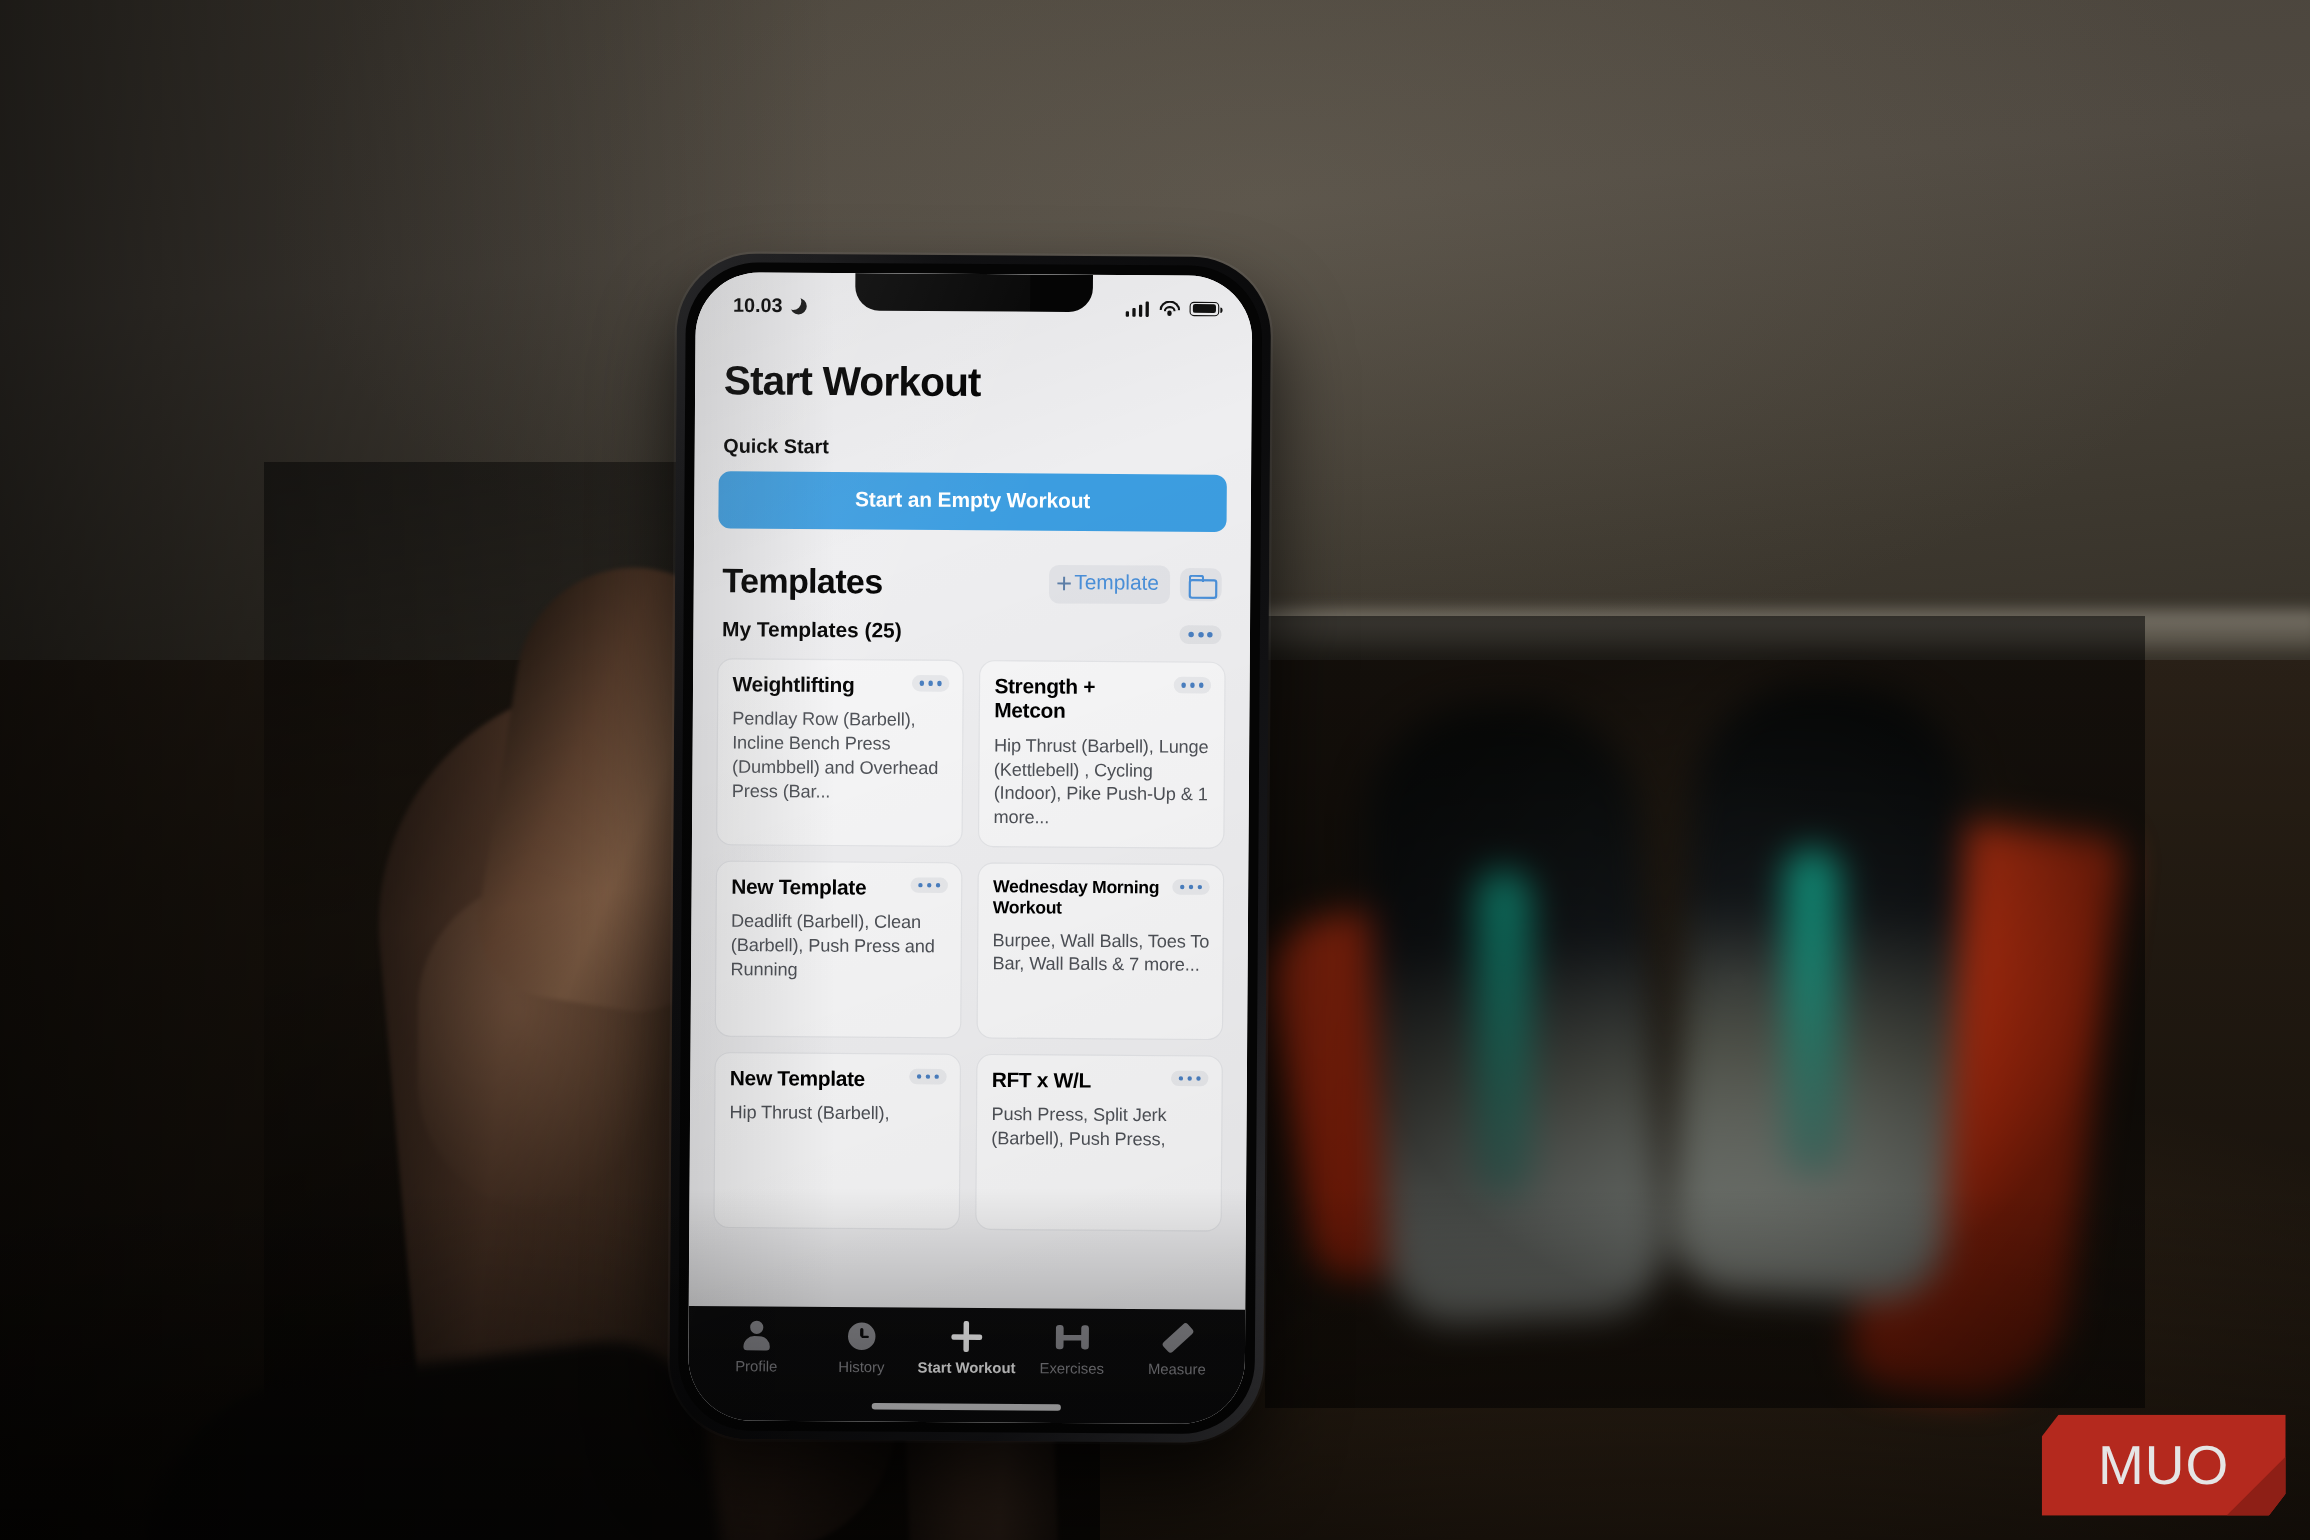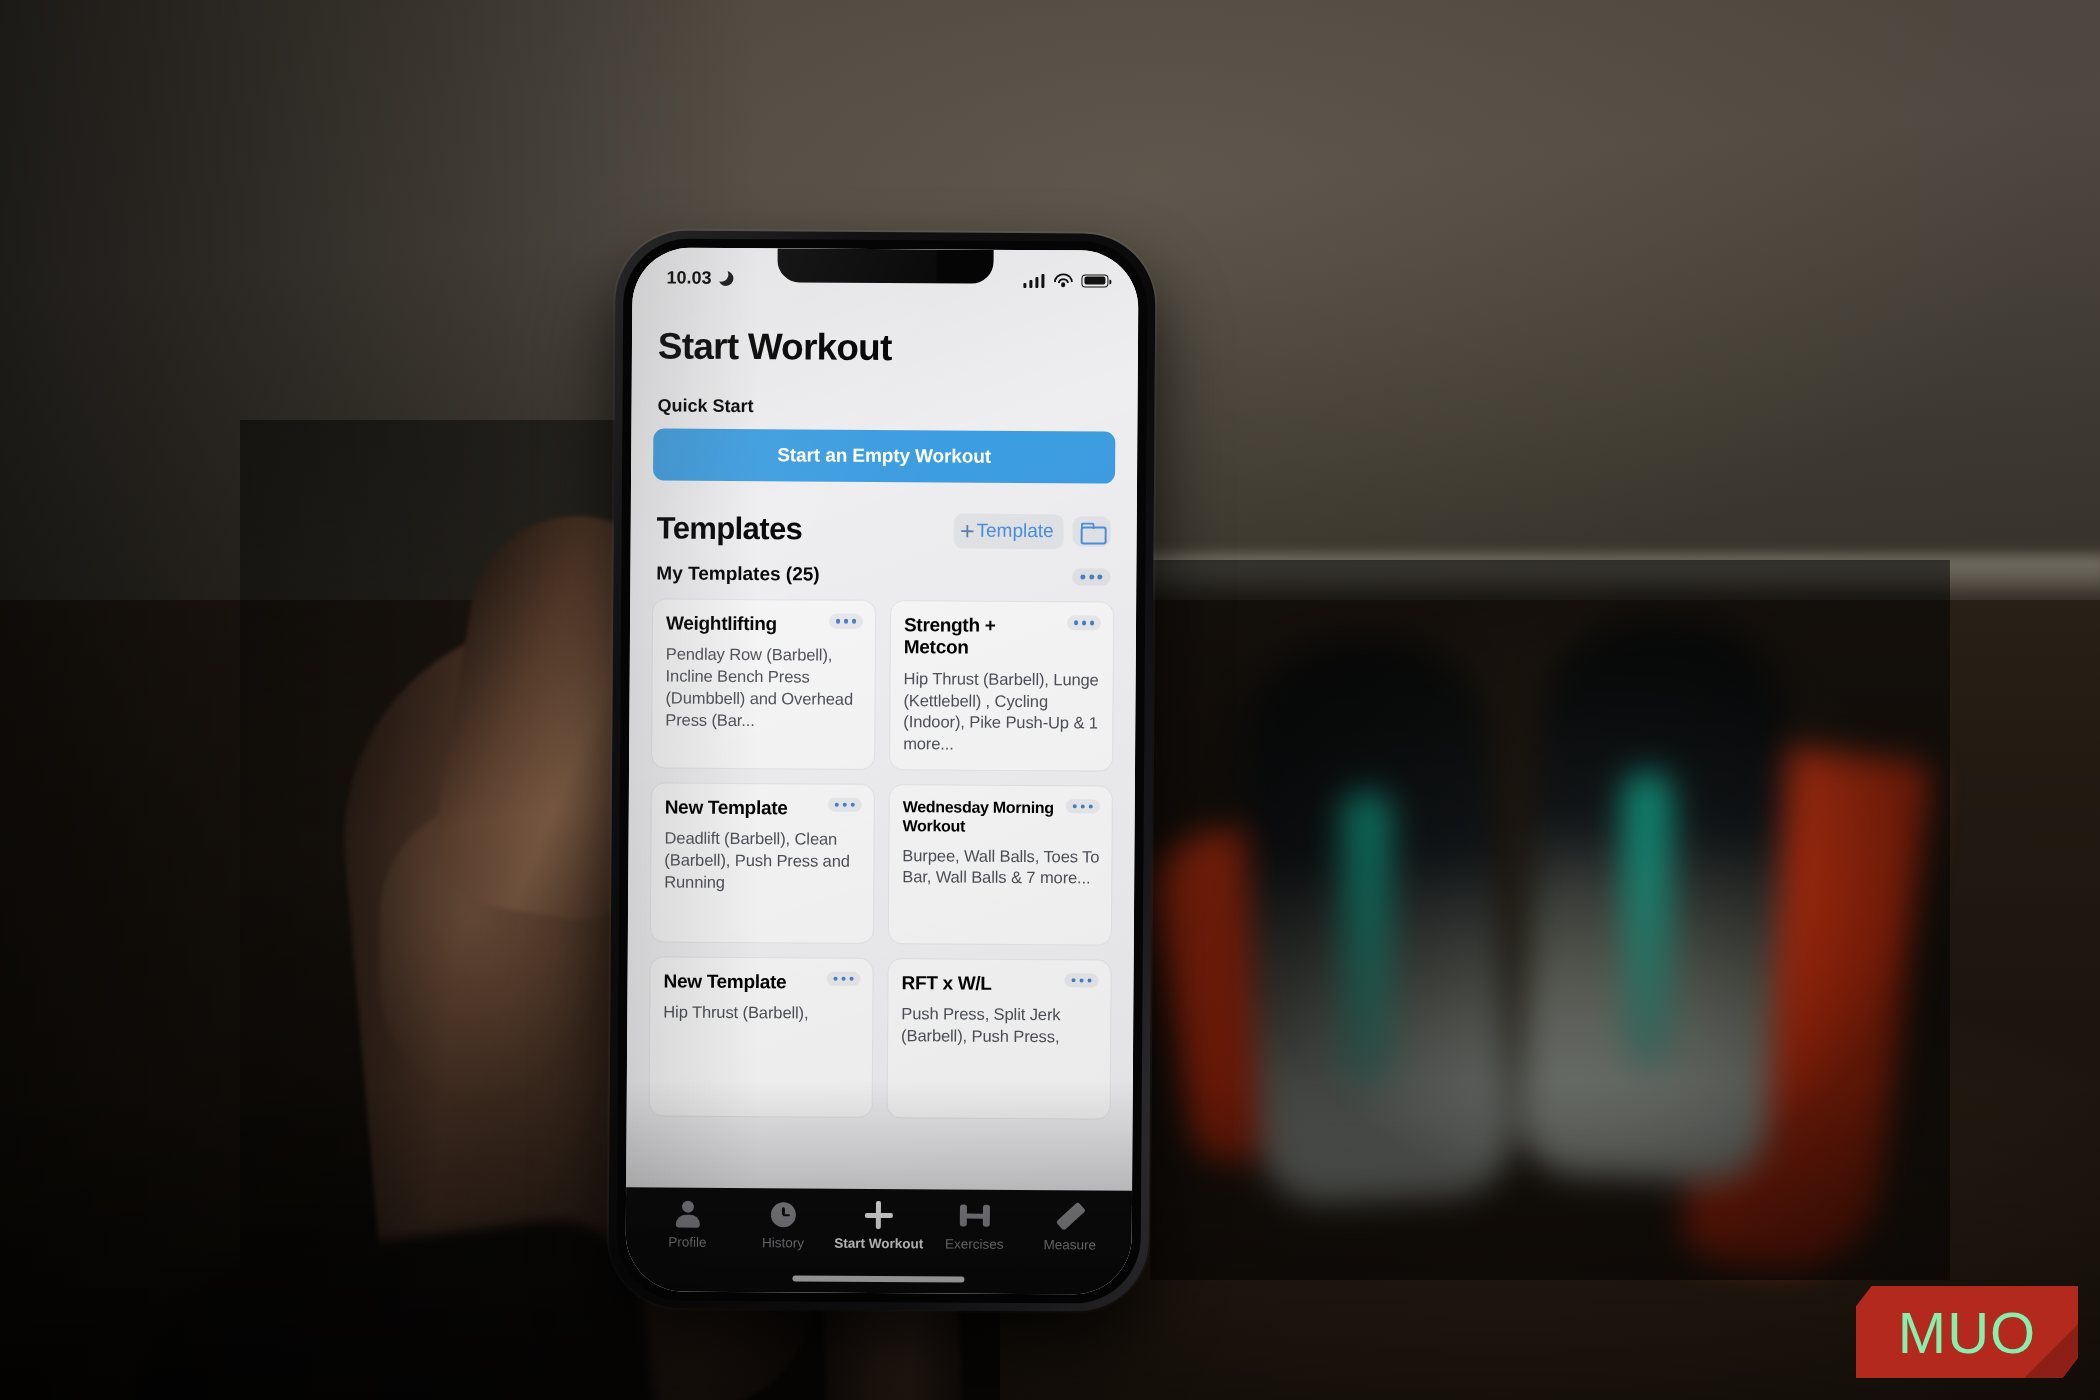--- a/index.html
+++ b/index.html
@@ -330,21 +330,21 @@
 
   
   .watermark {
     position: absolute; right: 22px; bottom: 22px;
     width: 222px; height: 92px;
     background: #b4291e;
     clip-path: polygon(7% 0, 100% 0, 100% 78%, 93% 100%, 0 100%, 0 22%);
     display: flex; align-items: center; justify-content: center;
   }
   .watermark-text {
-    color: #86efac; font-size: 58px; font-weight: 400;
+    color: #e5e5e5; font-size: 50px; font-weight: 400;
     letter-spacing: 1px; font-family: "Liberation Sans", sans-serif;
   }
   .watermark-slash {
     position: absolute; right: 0; bottom: 0; width: 54px; height: 54px;
     background: #8e1f16;
     clip-path: polygon(100% 0, 100% 78%, 93% 100%, 0 100%);
   }
 </style>
 </head>
 <body>

